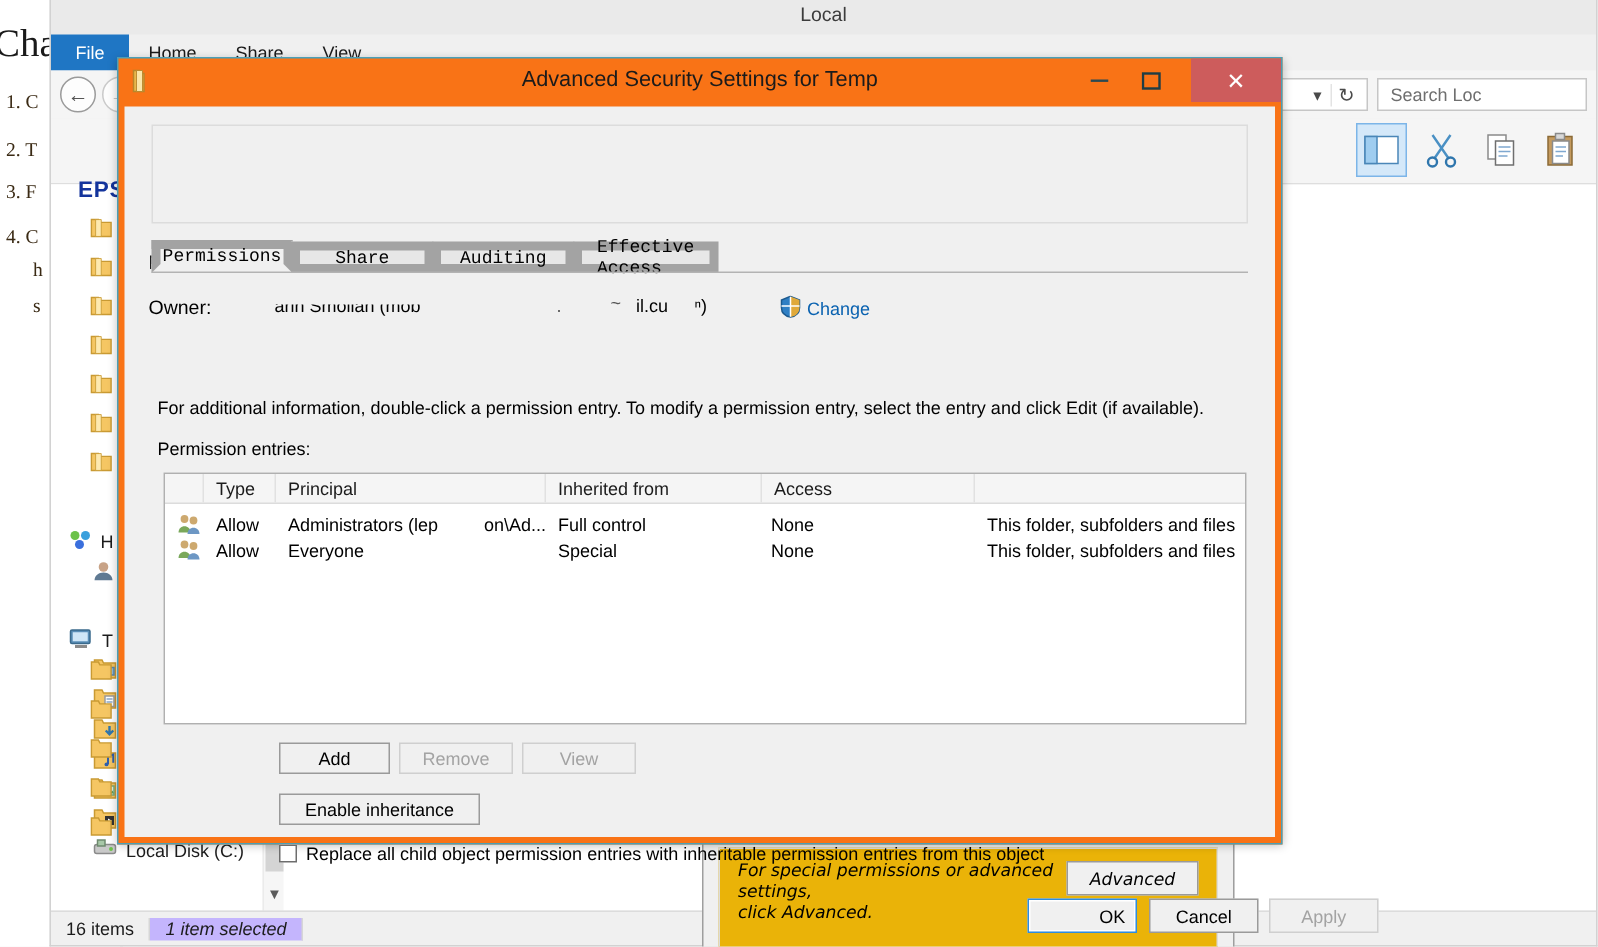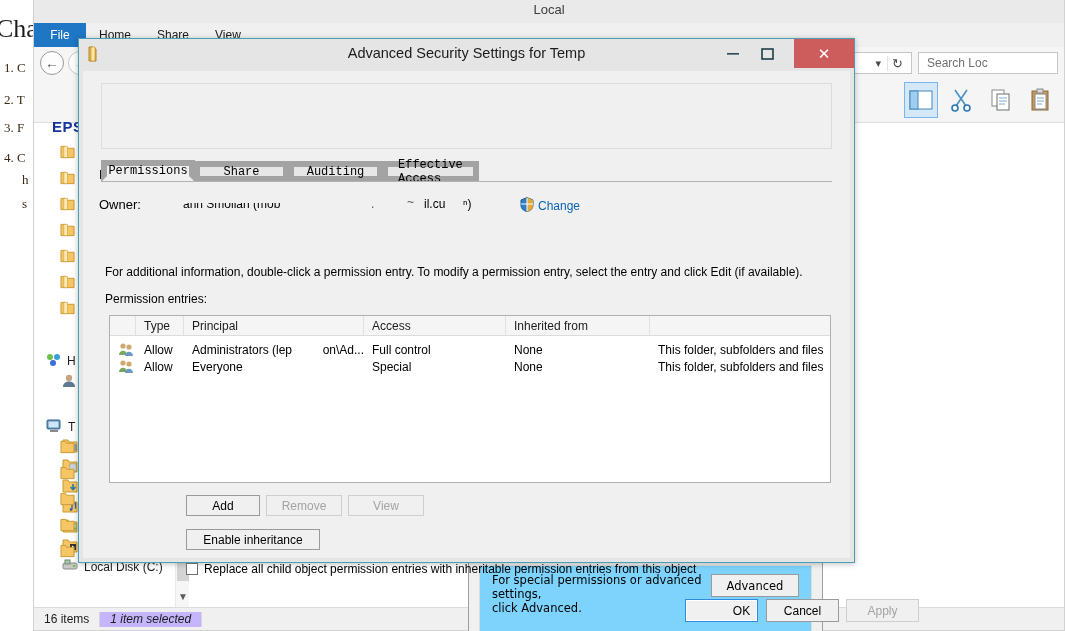--- a/index.html
+++ b/index.html
@@ -75,31 +75,31 @@
   #ex-status { position:absolute; left:0; bottom:0; width:100%; height:23px;
               background:#f0f0f0; border-top:1px solid #dcdcdc; display:flex;
               align-items:center; font-size:12px; color:#1c1c1c; }
   .st-cell { padding:0 10px; border-right:1px solid #d6d6d6; height:15px;
              display:flex; align-items:center; }
 
   
   #props { position:absolute; left:468px; top:560px; width:355px; height:71px;
            background:#f0f0f0; border:1px solid #9e9e9e; border-bottom:none; }
   #props-inner { position:absolute; left:10px; top:4px; right:10px; bottom:0;
-           border:1px solid #dcdcdc; border-bottom:none; background:#7dd3fc; }
+           border:1px solid #dcdcdc; border-bottom:none; background:#eab308;font-style:italic; }
   #props-text { position:absolute; left:12px; top:7px; width:230px; font-size:11.5px;
            line-height:14px; color:#000; font-family:"DejaVu Sans", sans-serif; }
   #props-adv { position:absolute; right:12px; top:8px; width:88px; height:23px;
            background:#f0f0f0; border:1px solid #9a9a9a; display:flex;
            align-items:center; justify-content:center; font-size:11.5px;
            font-family:"DejaVu Sans", sans-serif; }
 
   
   #adv { position:absolute; left:78px; top:38px; width:777px; height:525px;
-         background:#e5e5e5; border:1px solid #4a9fb6;
+         background:#f97316; border:1px solid #4a9fb6;
          box-shadow:0 1px 6px rgba(0,0,0,.25); }
   #adv-title { position:absolute; left:0; top:0; width:100%; height:32px; }
   #adv-icon { position:absolute; left:8px; top:7px; }
   #adv-title-text { position:absolute; width:100%; top:6px; text-align:center;
          font-size:14.5px; color:#1b1b1b; }
   .wbtn { position:absolute; top:0; width:35px; height:29px;
           display:flex; align-items:center; justify-content:center; color:#fff; }
   #w-min { right:104px; }
   #w-max { right:69px; }
   #w-close { right:0; width:60px; background:#cd5c5c; font-size:15px; }
@@ -461,22 +461,22 @@
     <div id="tabline"></div>
 
     <div id="info-text">For additional information, double-click a permission entry. To modify a permission entry, select the entry and click Edit (if available).</div>
     <div id="entries-label">Permission entries:</div>
 
     <div id="grid">
       <div id="grid-head">
         <div class="gh c-icon"></div>
         <div class="gh c-type">Type</div>
         <div class="gh c-prin">Principal</div>
+        <div class="gh c-inh">Inherited from</div>
         <div class="gh c-acc">Access</div>
-        <div class="gh c-inh">Inherited from</div>
       </div>
 
       <div class="grow" style="margin-top:5px">
         <div class="gc c-icon">
           <svg width="17" height="15" viewBox="0 0 17 15">
               <circle cx="5" cy="4" r="2.6" fill="#cda96f"></circle>
               <path d="M1 13c0-2.6 1.8-4.2 4-4.2s4 1.6 4 4.2z" fill="#7aa85b"></path>
               <circle cx="11" cy="5" r="2.6" fill="#cda96f"></circle>
               <path d="M7 14c0-2.6 1.8-4.2 4-4.2s4 1.6 4 4.2z" fill="#6d97c4"></path>
             </svg>

